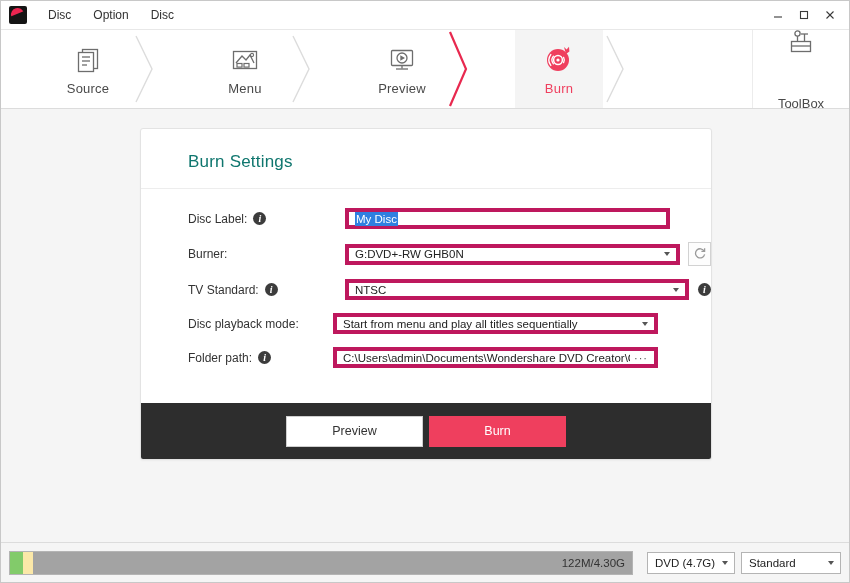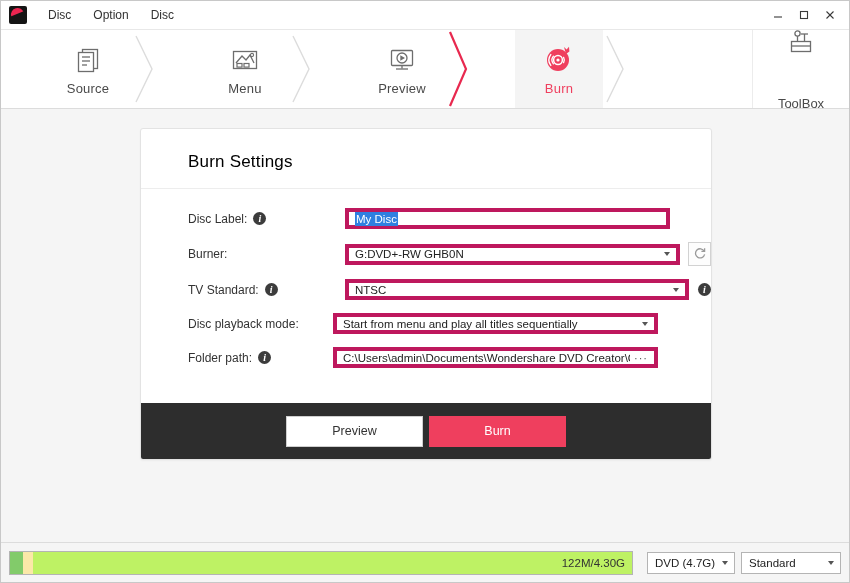--- a/index.html
+++ b/index.html
@@ -173,21 +173,21 @@
     top: 19px;
     width: 570px;
     background: #ffffff;
     border: 1px solid #e3e3e3;
     border-radius: 3px;
     box-shadow: 0 1px 2px rgba(0,0,0,.04);
     overflow: hidden;
   }
   .card-title {
     font-size: 17px;
-    color: #000000;
+    color: #0f766e;
     padding: 23px 0 16px 47px;
     border-bottom: 1px solid #ededed;
     letter-spacing: .2px;
   }
   .card-body {
     padding: 19px 0 22px 0;
   }
 
   
   .radio-row {
@@ -359,21 +359,21 @@
     border-top: 1px solid #dcdcdc;
     display: flex;
     align-items: center;
     padding: 0 8px;
     box-sizing: border-box;
   }
   .capacity-bar {
     flex: 1 1 auto;
     height: 24px;
     border: 1px solid #b4b4b4;
-    background: #bef264;
+    background: #a3a3a3;
     position: relative;
     box-sizing: border-box;
     overflow: hidden;
     margin-right: 8px;
   }
   .cap-green {
     position: absolute;
     left: 0; top: 0; bottom: 0;
     width: 13px;
     background: #82cb6a;

